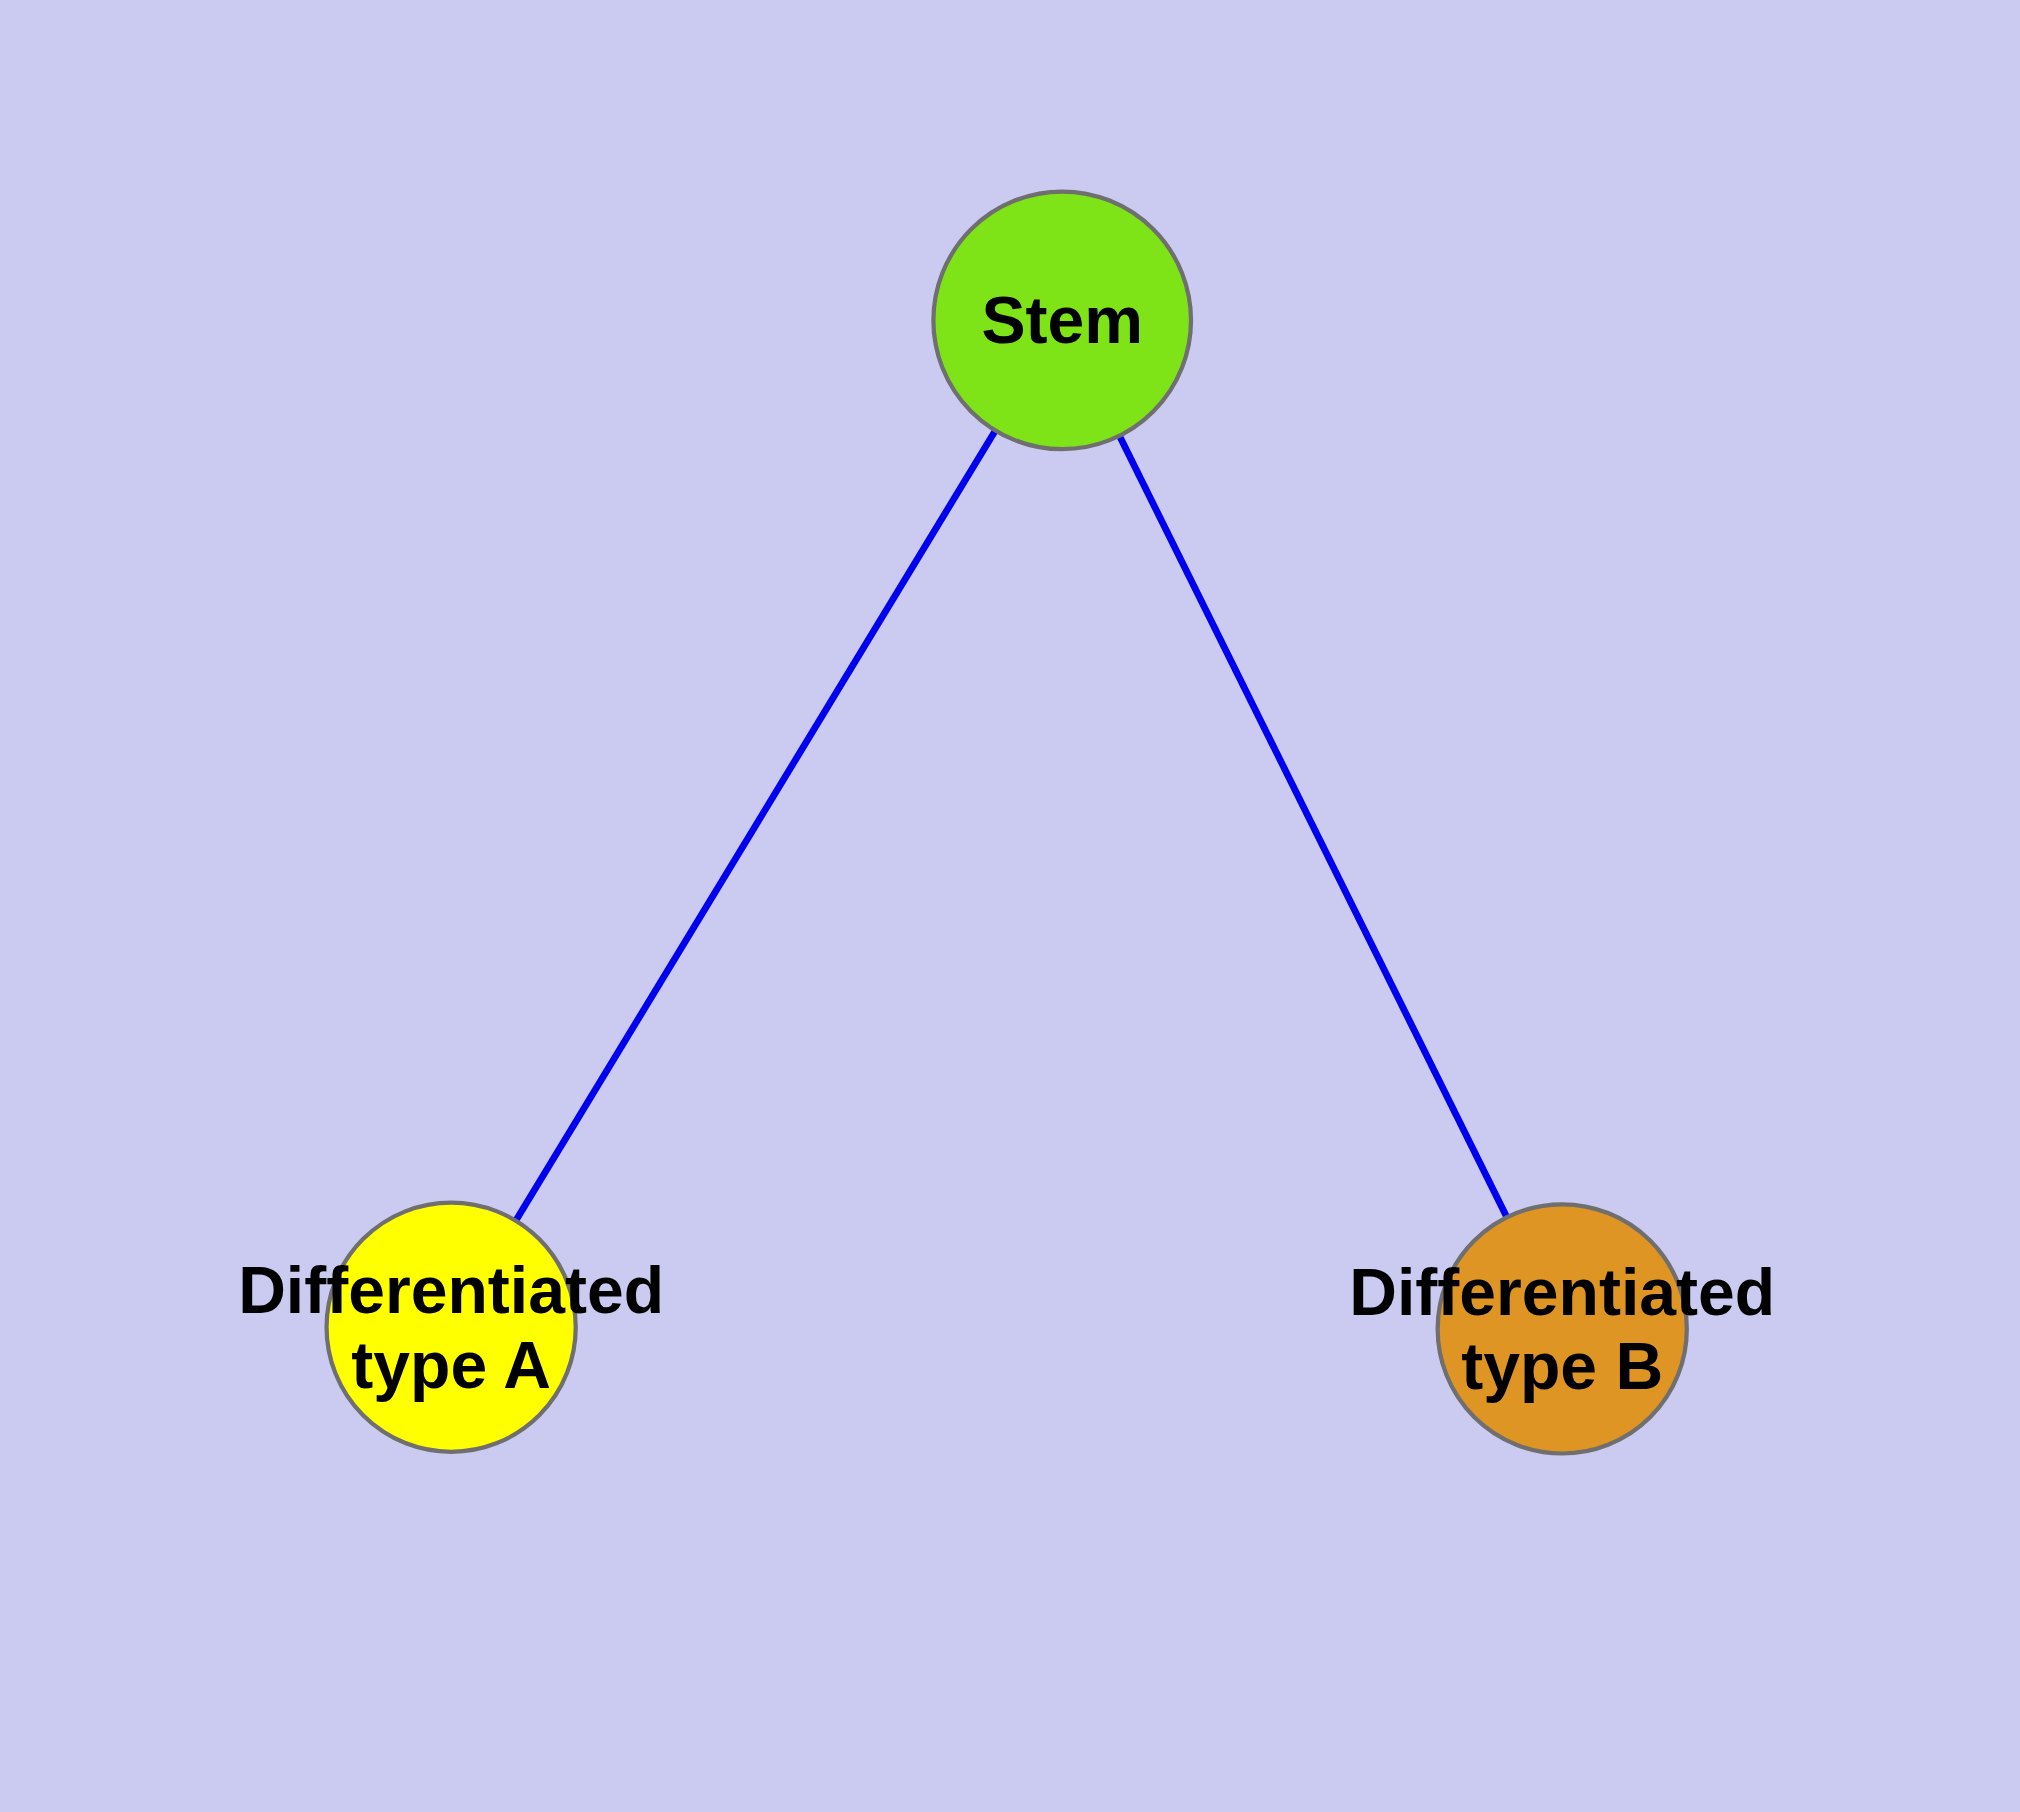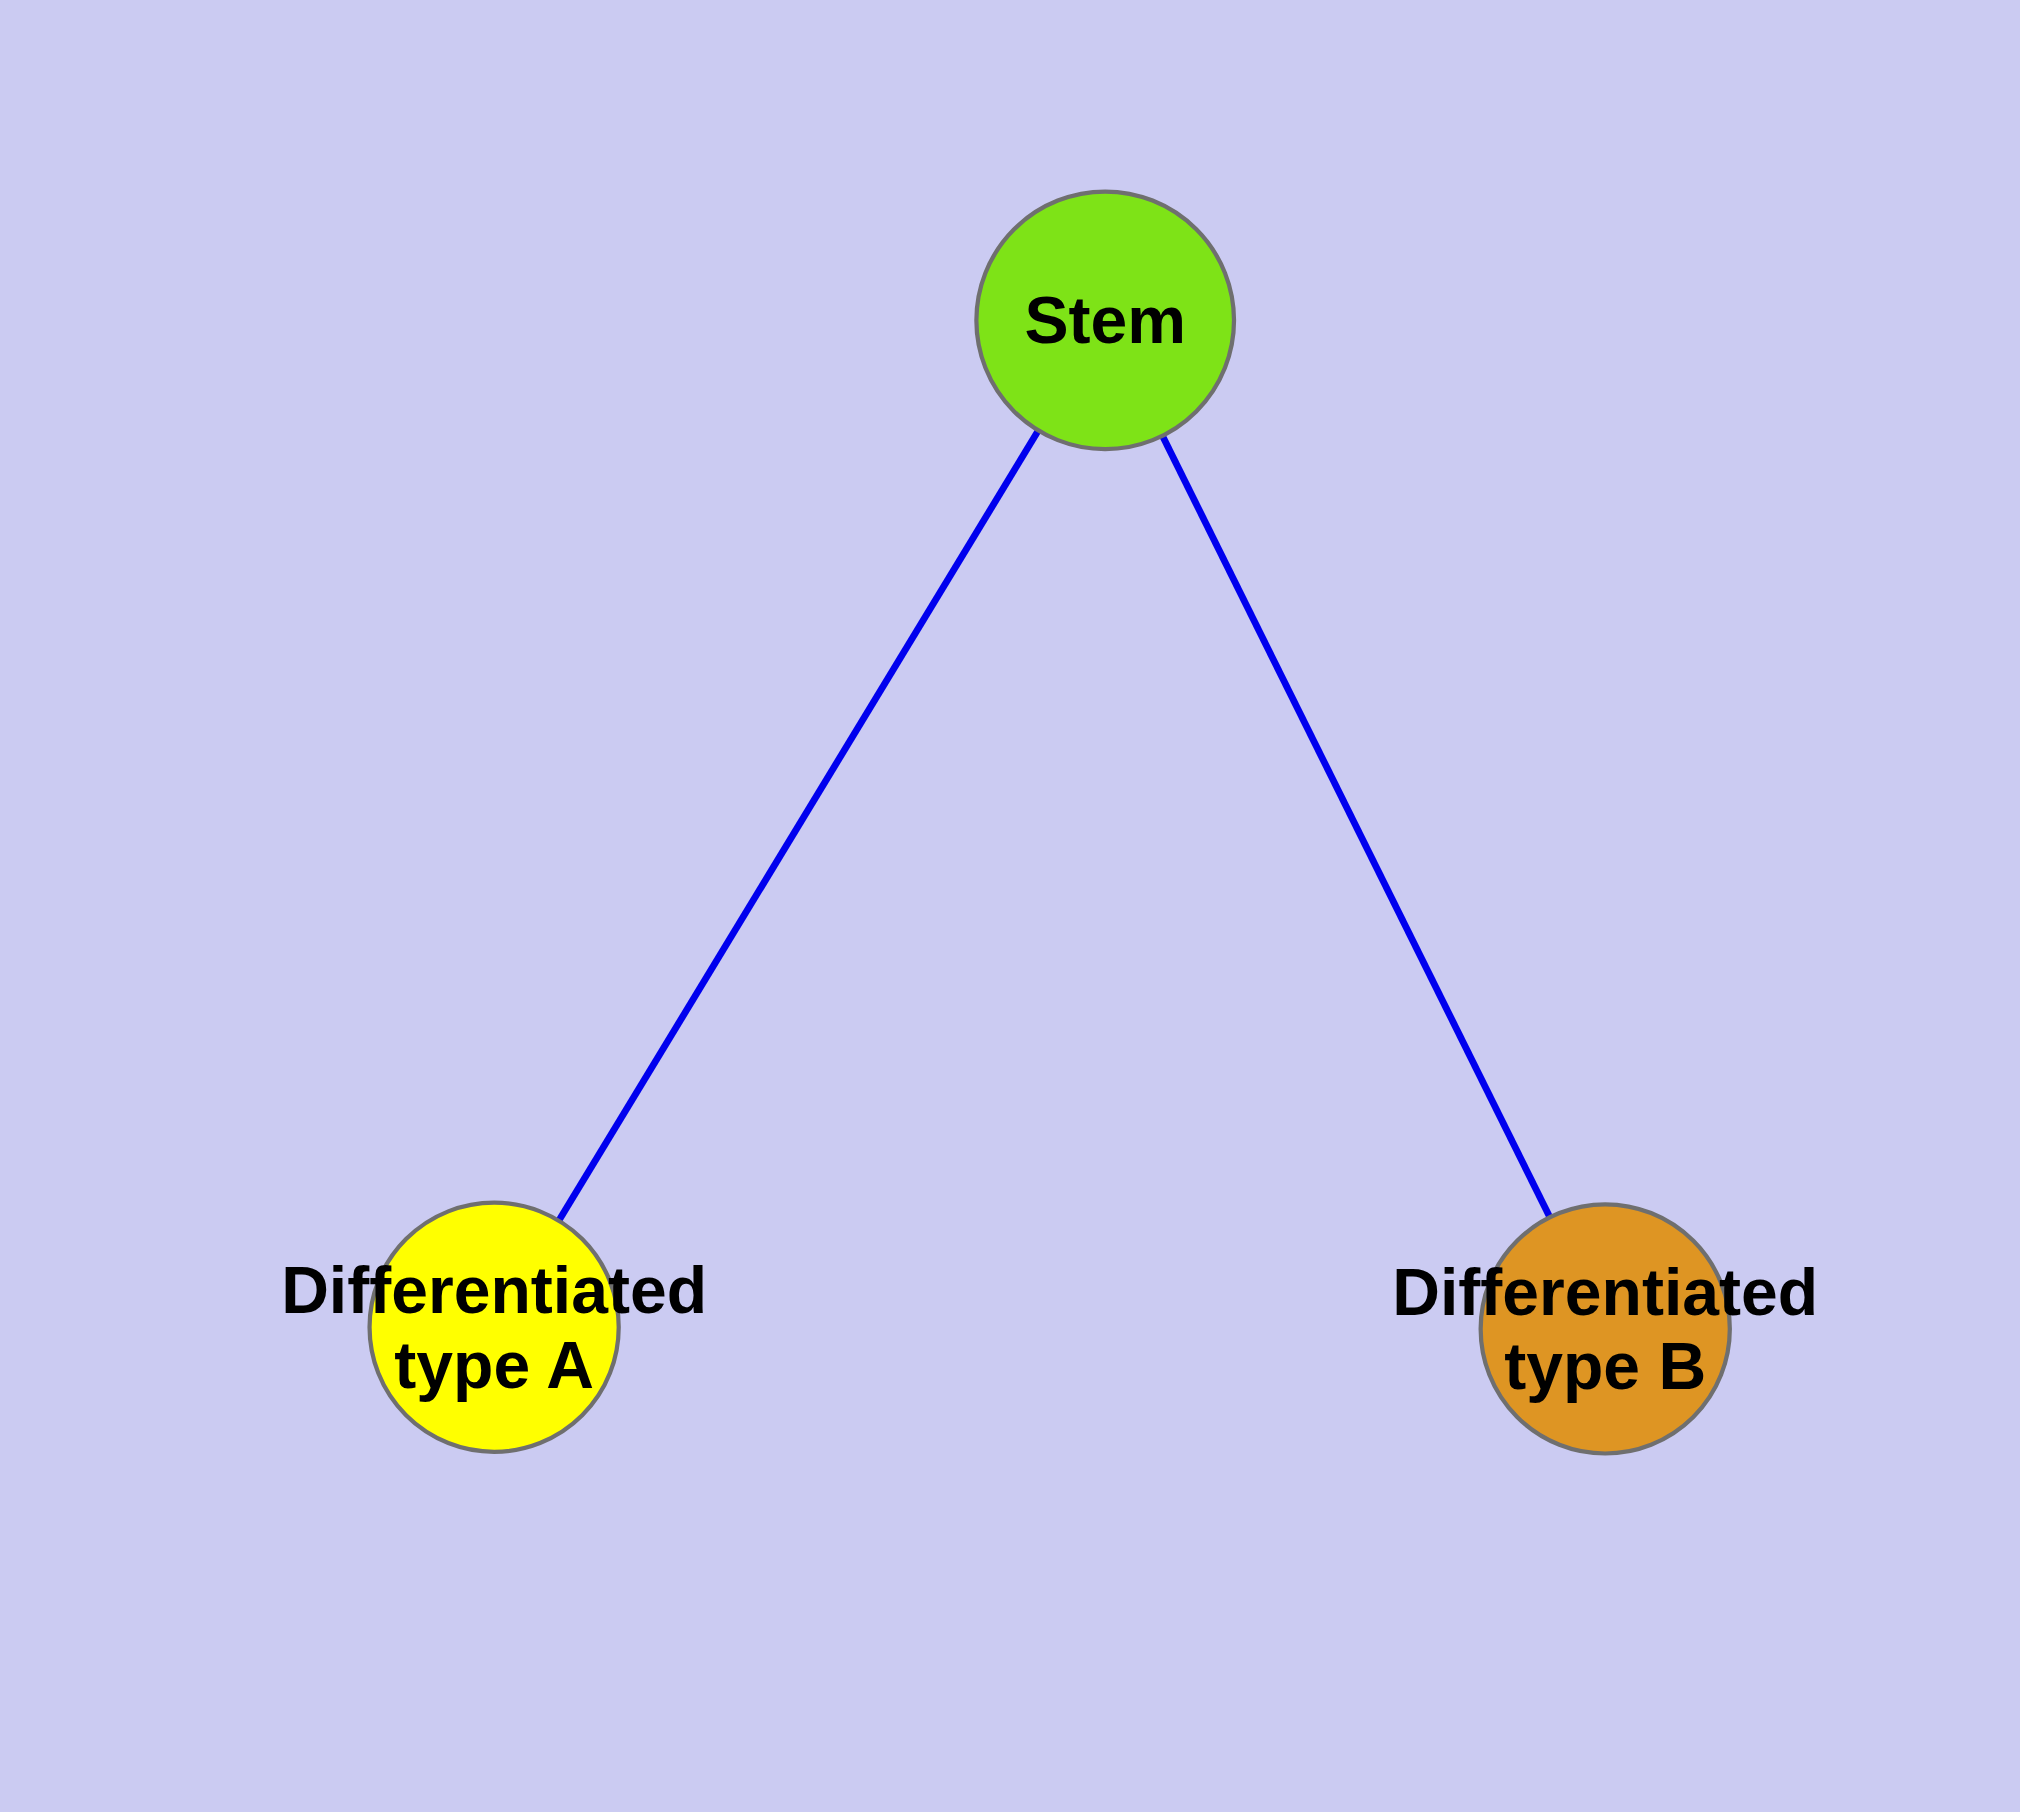--- a/index.html
+++ b/index.html
@@ -9,21 +9,20 @@
   body {
     width: 2021px;
     height: 1812px;
     overflow: hidden;
     font-family: "Liberation Sans", sans-serif;
   }
   #stage {
     width: 1841px;
     height: 1812px;
     position: relative;
-    padding-left: 43px;
   }
   svg {
     display: block;
   }
   .node-label {
     font-family: "Liberation Sans", sans-serif;
     font-weight: bold;
     text-anchor: middle;
   }
 </style>

